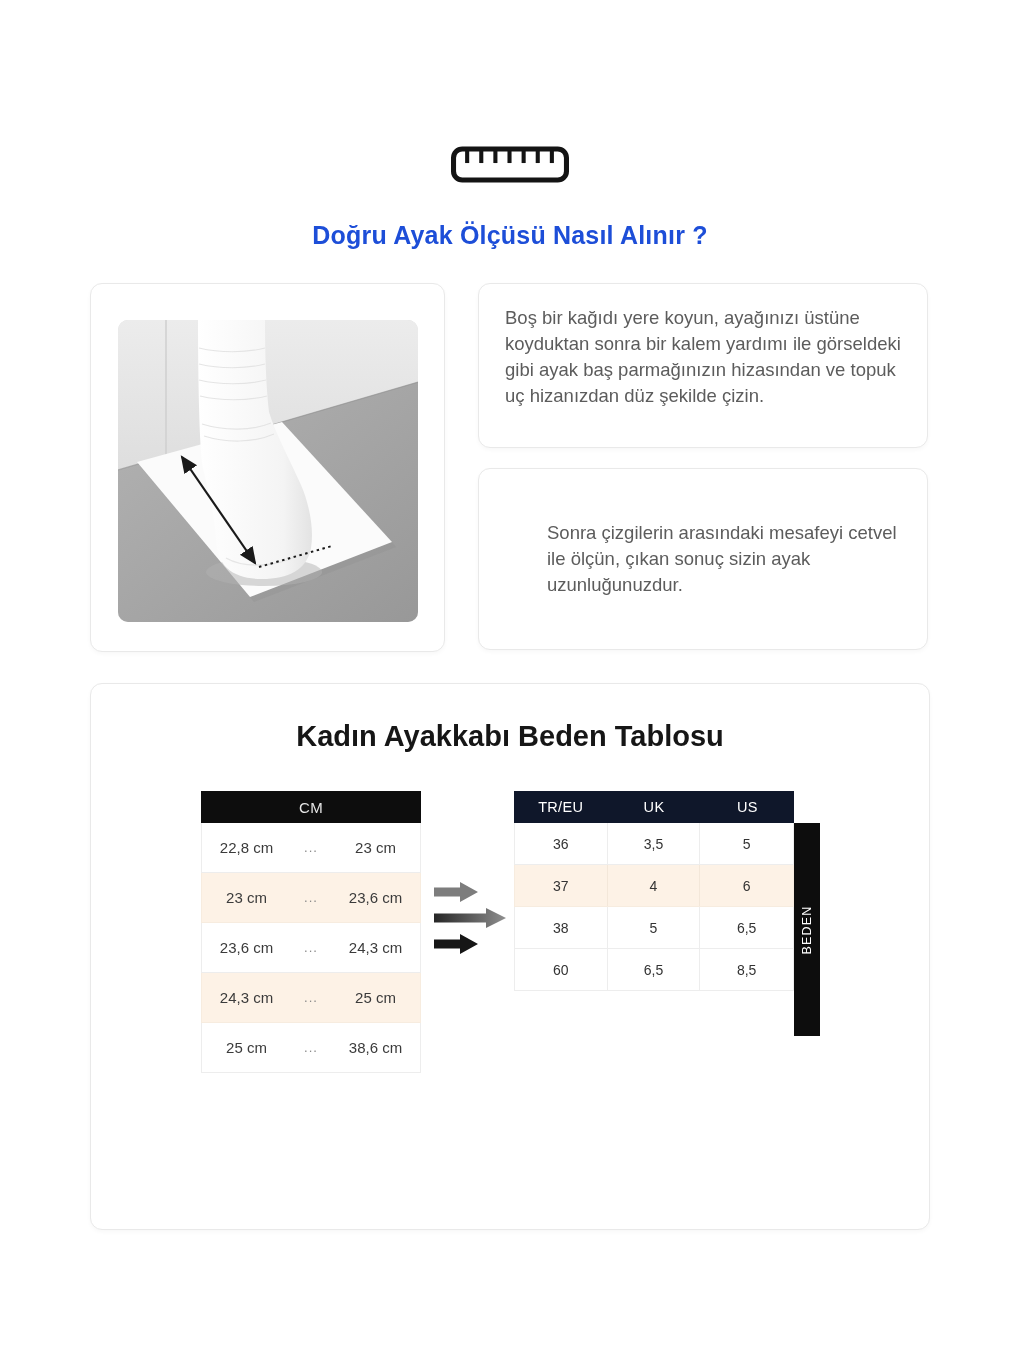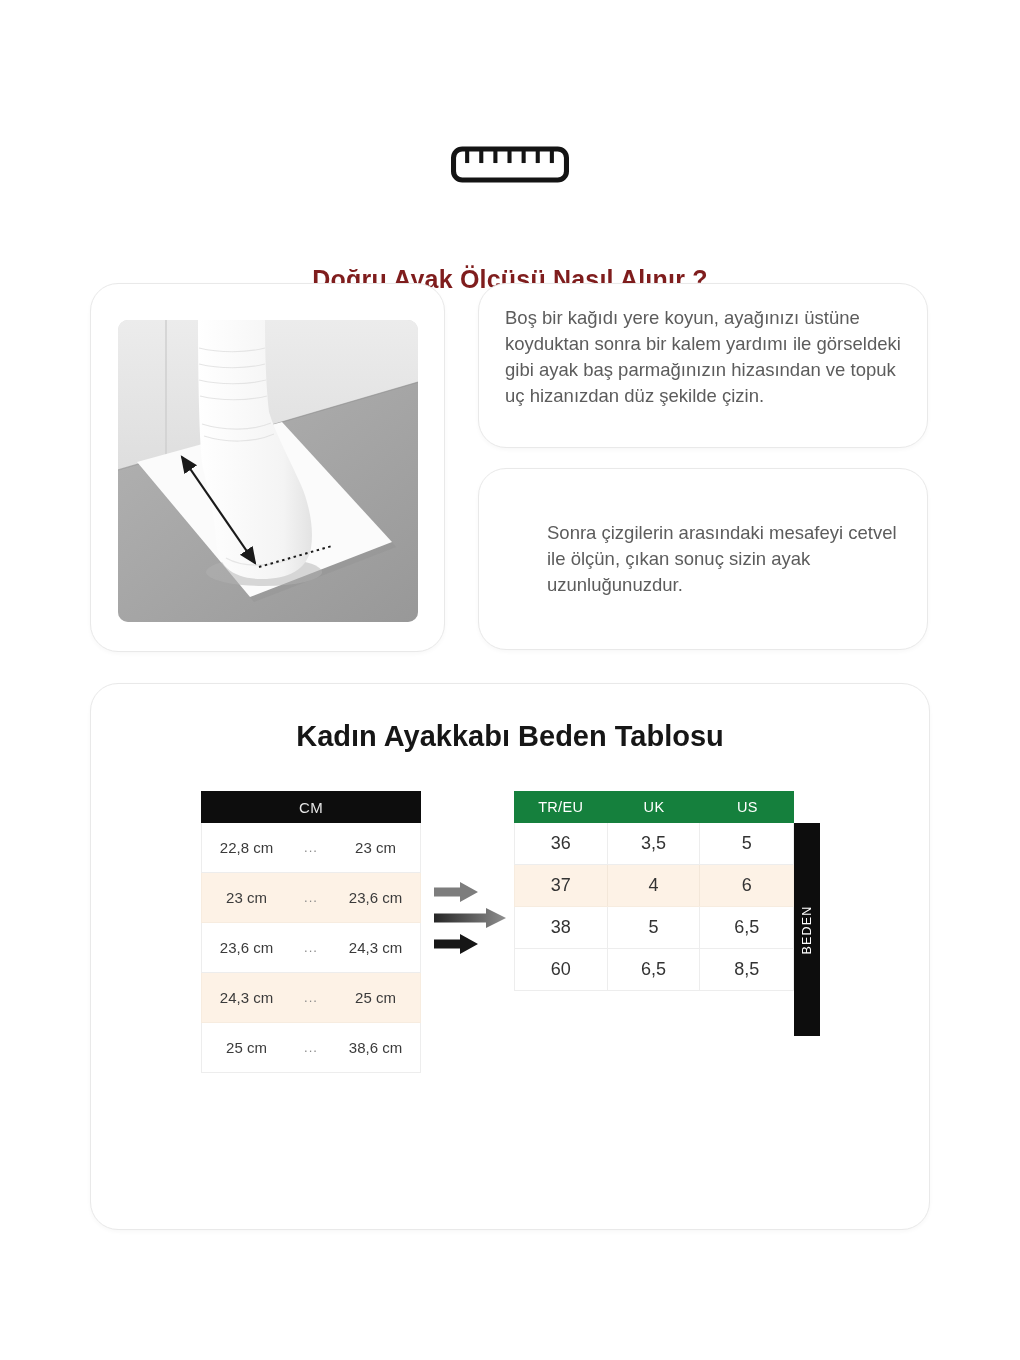--- a/index.html
+++ b/index.html
@@ -4,25 +4,25 @@
 <style>
   html,body { margin:0; padding:0; background:#ffffff; }
   #page {
     position:relative; width:1020px; height:1360px; background:#ffffff;
     font-family:"Liberation Sans","DejaVu Sans",sans-serif; overflow:hidden;
   }
   .icon-row { position:absolute; top:146px; left:0; width:100%;
     display:flex; justify-content:center; }
   .main-title {
     position:absolute; top:221px; left:0; width:100%; text-align:center;
-    font-size:25px; font-weight:700; color:#7f1d1d; letter-spacing:0.2px;margin-top:44px;
+    font-size:25px; font-weight:700; color:#1d4ed8; letter-spacing:0.2px;
   }
   .card {
     position:absolute; background:#fff; border:1.5px solid #e9e9e9;
-    border-radius:28px; box-sizing:border-box;
+    border-radius:12px; box-sizing:border-box;
     box-shadow:0 2px 4px rgba(0,0,0,0.03);
   }
   #photo-card { left:90px; top:283px; width:355px; height:369px; }
   .photo-frame {
     position:absolute; left:27px; top:36px; width:300px; height:302px;
     border-radius:10px; overflow:hidden; background:#dcdcdc;
   }
   #step1-card { left:478px; top:283px; width:450px; height:165px; }
   #step1-card p { margin:0; padding:21px 26px 0 26px; }
   #step2-card { left:478px; top:468px; width:450px; height:182px;
@@ -47,28 +47,28 @@
     background:#fff; border:1px solid #ededed; border-top:none;
     box-sizing:border-box;
   }
   .row-alt { background:#fdf2e6 !important; border-color:#f7ecdf !important; }
   .sep { color:#8a8a8a; font-size:13px; letter-spacing:1px; }
 
   .arrows-wrap { position:absolute; left:343px; top:198px; }
 
   .sz-table { position:absolute; left:423px; top:107px; width:280px; }
   .sz-head {
-    height:32px; background:#15803d; color:#fff; display:grid;
+    height:32px; background:#0f172a; color:#fff; display:grid;
     grid-template-columns:1fr 1fr 1fr; align-items:center;
     text-align:center; font-size:14.5px; font-weight:500; letter-spacing:0.3px;
   }
   .sz-row {
     height:42px; display:grid; grid-template-columns:1fr 1fr 1fr;
     background:#fff; border:1px solid #ededed; border-top:none;
-    box-sizing:border-box; font-size:18px; color:#333;
+    box-sizing:border-box; font-size:14px; color:#333;
   }
   .sz-row .cell { display:flex; align-items:center; justify-content:center; }
   .sz-row .cell:not(:last-child) { border-right:1px solid #ededed; }
   .sz-row.row-alt .cell:not(:last-child) { border-right-color:#f3e7d9; }
 
   .beden-bar {
     position:absolute; left:703px; top:139px; width:26px; height:213px;
     background:#0d0d0d; display:flex; align-items:center; justify-content:center;
   }
   .beden-bar span {

